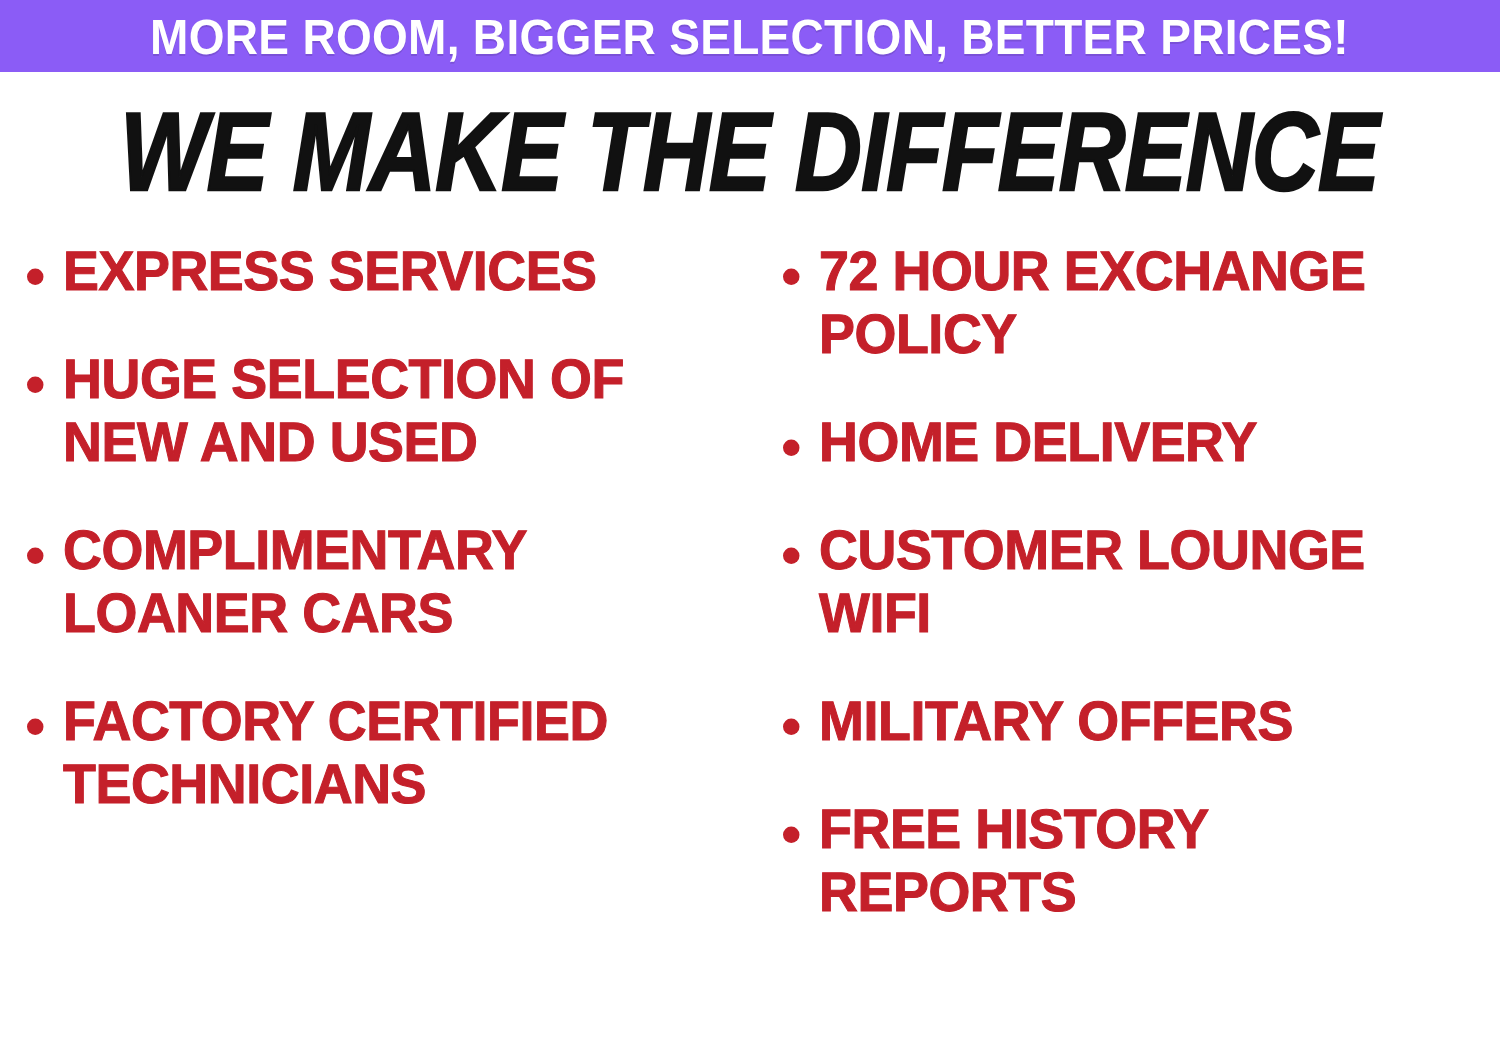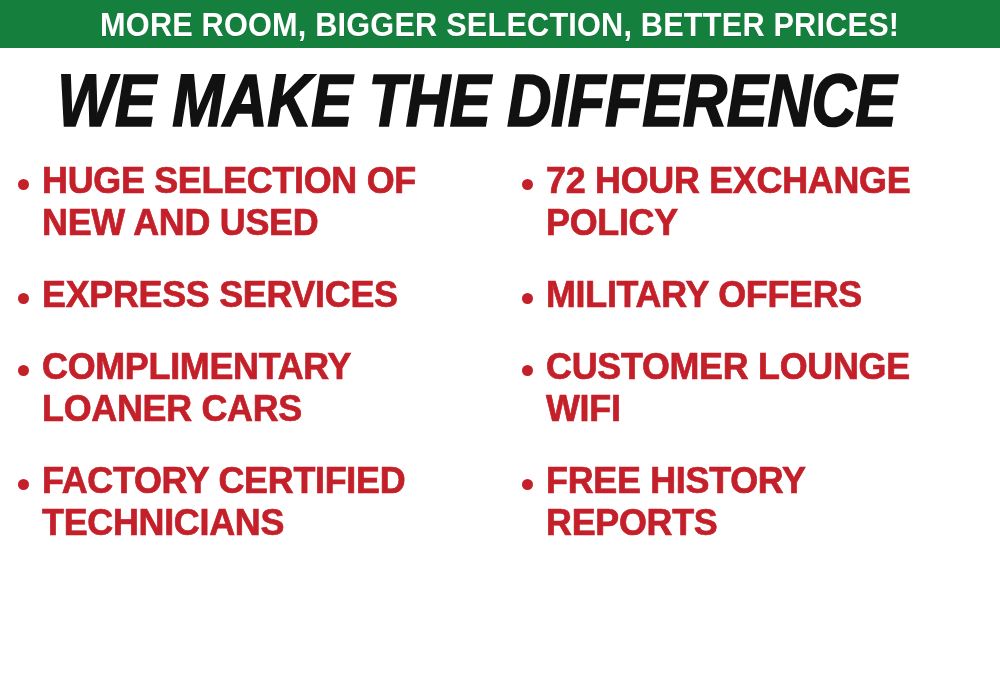--- a/index.html
+++ b/index.html
@@ -16,21 +16,21 @@
     position: relative;
   }
 
   
   .banner {
     position: absolute;
     left: 0;
     top: 0;
     width: 1000px;
     height: 48px;
-    background: #15803d;
+    background: #8b5cf6;
     display: flex;
     align-items: center;
     justify-content: center;
   }
   .banner-text {
     color: #ffffff;
     font-family: "Liberation Sans Narrow", "Liberation Sans", sans-serif;
     font-weight: bold;
     font-size: 33px;
     letter-spacing: 0.2px;
@@ -40,20 +40,21 @@
     transform-origin: center center;
     text-shadow: 0 1px 0 rgba(0,0,0,0.12);
   }
 
   
   .headline {
     position: absolute;
     left: 0;
     top: 62px;
     width: 1000px;
+    text-align: center;
   }
   .headline-text {
     display: inline-block;
     color: #111111;
     font-family: "Liberation Sans Narrow", "Liberation Sans", sans-serif;
     font-weight: bold;
     font-style: italic;
     font-size: 70px;
     line-height: 78px;
     letter-spacing: -0.5px;
@@ -131,26 +132,26 @@
   <span class="headline-text">WE MAKE THE DIFFERENCE</span>
 </div>
 
 <div class="columns">
 
   <div class="col col-left">
     <ul class="bullet-list">
 
       <li class="bullet-item">
         <span class="dot"></span>
-        <span class="bullet-label">HUGE SELECTION OF NEW AND USED</span>
+        <span class="bullet-label">EXPRESS SERVICES</span>
       </li>
 
       <li class="bullet-item">
         <span class="dot"></span>
-        <span class="bullet-label">EXPRESS SERVICES</span>
+        <span class="bullet-label">HUGE SELECTION OF NEW AND USED</span>
       </li>
 
       <li class="bullet-item">
         <span class="dot"></span>
         <span class="bullet-label">COMPLIMENTARY LOANER CARS</span>
       </li>
 
       <li class="bullet-item">
         <span class="dot"></span>
         <span class="bullet-label">FACTORY CERTIFIED TECHNICIANS</span>
@@ -161,29 +162,33 @@
   </div>
 
   <div class="col col-right">
     <ul class="bullet-list">
 
       <li class="bullet-item">
         <span class="dot"></span>
         <span class="bullet-label">72 HOUR EXCHANGE POLICY</span>
       </li>
 
-
       <li class="bullet-item">
         <span class="dot"></span>
-        <span class="bullet-label">MILITARY OFFERS</span>
+        <span class="bullet-label">HOME DELIVERY</span>
       </li>
 
       <li class="bullet-item">
         <span class="dot"></span>
         <span class="bullet-label">CUSTOMER LOUNGE WIFI</span>
+      </li>
+
+      <li class="bullet-item">
+        <span class="dot"></span>
+        <span class="bullet-label">MILITARY OFFERS</span>
       </li>
 
 
       <li class="bullet-item">
         <span class="dot"></span>
         <span class="bullet-label">FREE HISTORY REPORTS</span>
       </li>
 
     </ul>
   </div>

